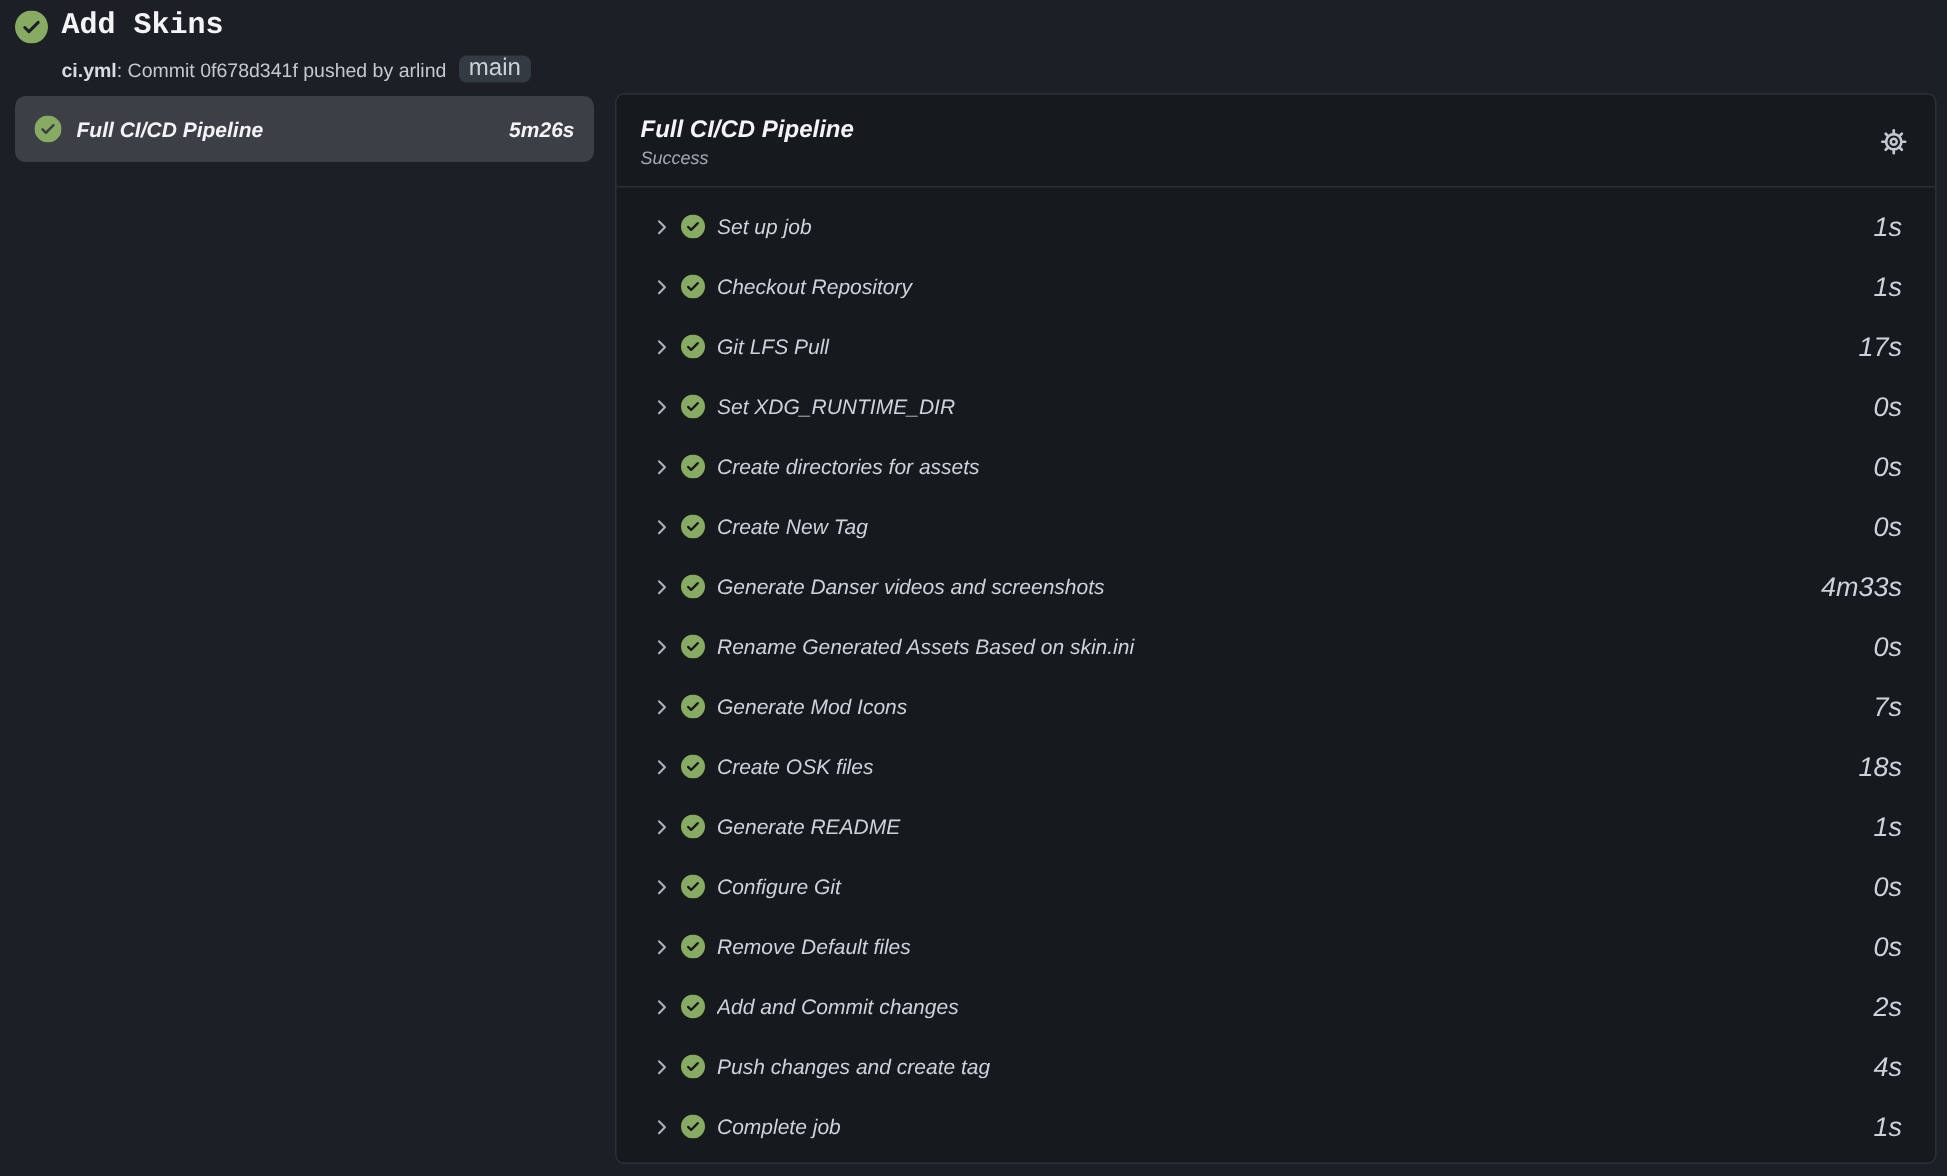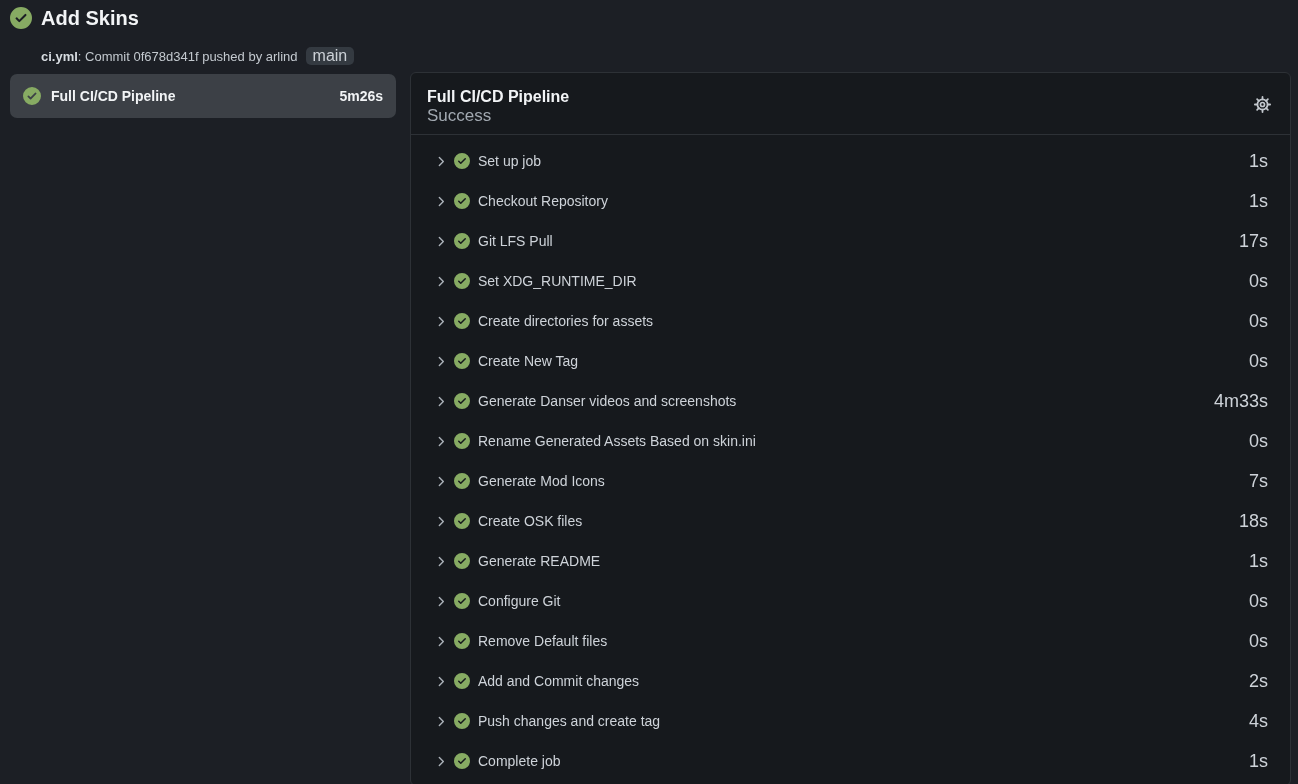--- a/index.html
+++ b/index.html
@@ -19,30 +19,30 @@
   body{
     background:var(--page-bg);
     font-family:"Liberation Sans","DejaVu Sans",sans-serif;
     color:var(--text-primary);
   }
   .page{padding:5px 7px 0 10px;}
 
   
   .run-header{margin-bottom:7px;}
   .title-row{display:flex;align-items:center;gap:9px;padding-left:0;}
-  .title-row h1{font-size:20px;font-weight:700;line-height:26px;color:var(--text-primary);}
-  .commit-row{margin-left:31px;margin-top:16px;font-size:13px;color:#c3c9cf;display:flex;align-items:center;}
+  .title-row h1{font-size:20px;font-weight:700;line-height:26px;color:var(--text-primary);font-family:Liberation Mono, monospace;}
+  .commit-row{margin-left:31px;margin-top:6px;font-size:13px;color:#c3c9cf;display:flex;align-items:center;}
   .commit-row .wf{font-weight:700;color:#d8dde2;}
   .badge{
     margin-left:8px;background:var(--badge-bg);color:#ccd1d7;
     border-radius:5px;padding:2px 7px;font-size:16px;line-height:14px;
   }
 
   
-  .content{display:flex;gap:14px;align-items:flex-start;}
+  .content{display:flex;gap:14px;align-items:flex-start;font-style:italic;}
 
   
   .sidebar{width:386px;flex-shrink:0;padding-top:2px;}
   .job-item{
     height:44px;border-radius:7px;background:var(--sel-bg);
     display:flex;align-items:center;gap:10px;padding:0 13px;
     cursor:pointer;
   }
   .job-name{flex:1;font-size:14px;font-weight:700;color:var(--text-primary);
     white-space:nowrap;overflow:hidden;text-overflow:ellipsis;}
@@ -52,21 +52,21 @@
   .panel{
     flex:1;height:714px;background:var(--panel-bg);
     border:1px solid var(--border);border-radius:6px;overflow:hidden;
     display:flex;flex-direction:column;
   }
   .panel-header{
     display:flex;align-items:center;justify-content:space-between;
     padding:13px 16px 11px 16px;border-bottom:1px solid var(--border);
   }
   .panel-title{font-size:16px;font-weight:700;line-height:21px;color:var(--text-primary);}
-  .panel-status{font-size:17px;line-height:15px;color:var(--text-secondary);margin-top:1px;}
+  .panel-status{font-size:12px;line-height:15px;color:var(--text-secondary);margin-top:1px;}
   .gear-btn{
     background:none;border:none;cursor:pointer;color:#c3c8ce;
     display:flex;align-items:center;justify-content:center;padding:2px;
   }
 
   
   .steps{padding:6px 0 4px 0;flex:1;}
   .step-row{
     height:40px;display:flex;align-items:center;
     padding:0 22px 0 22px;cursor:pointer;font-size:14px;color:var(--step-text);

